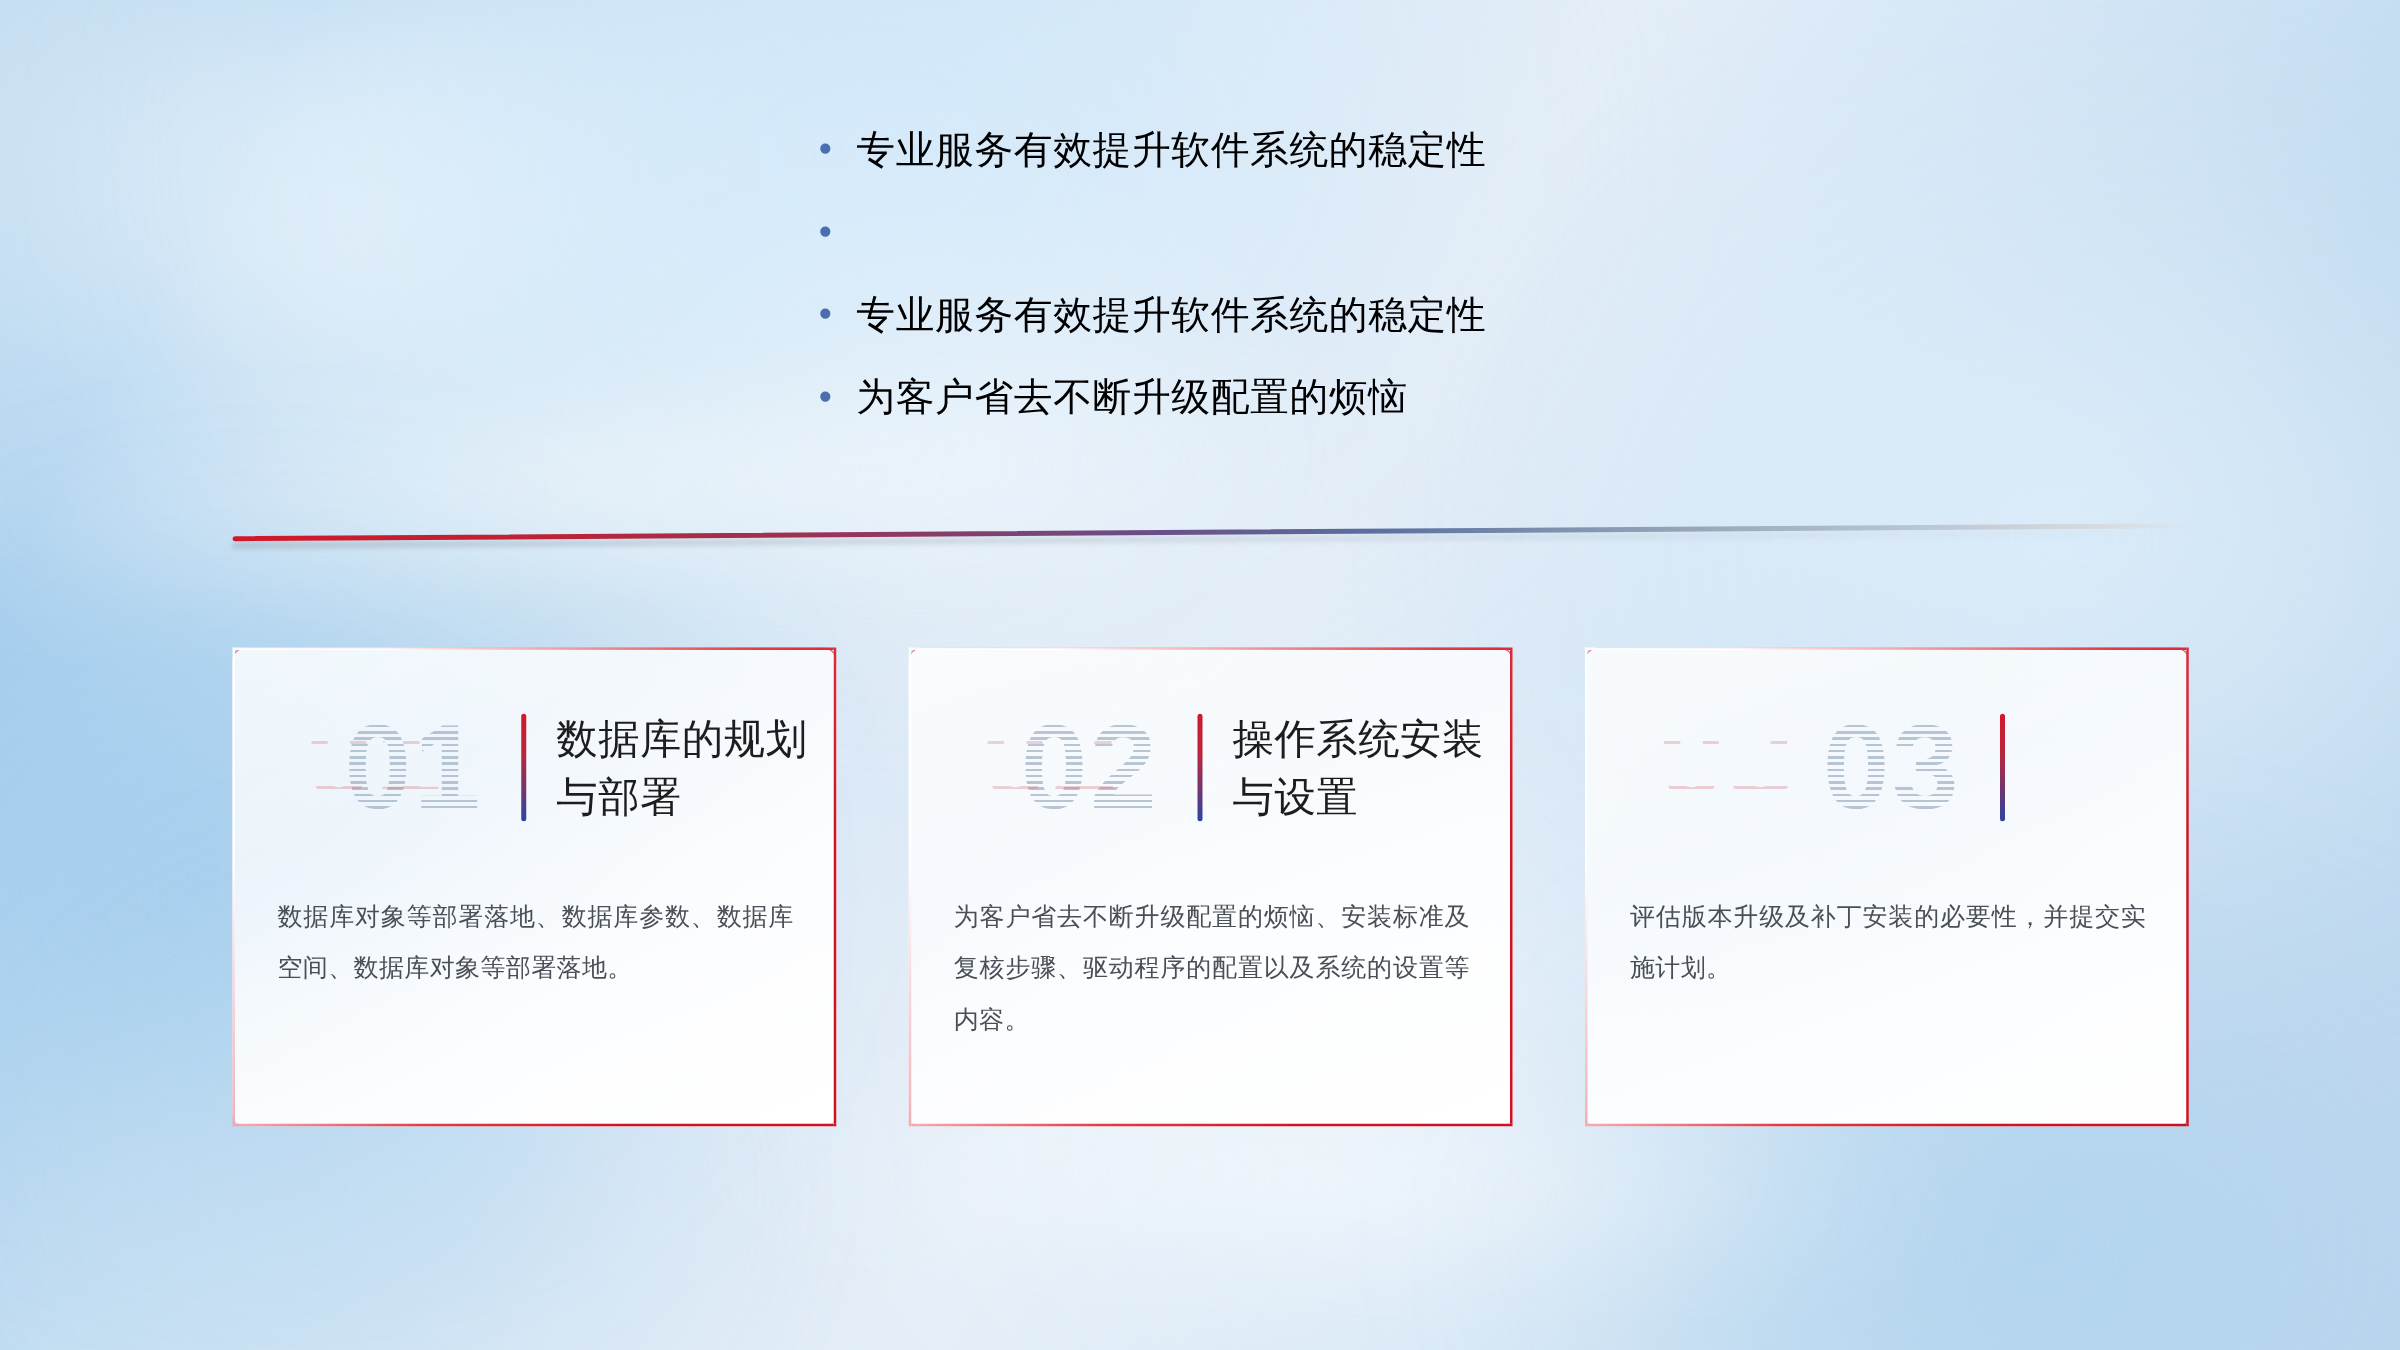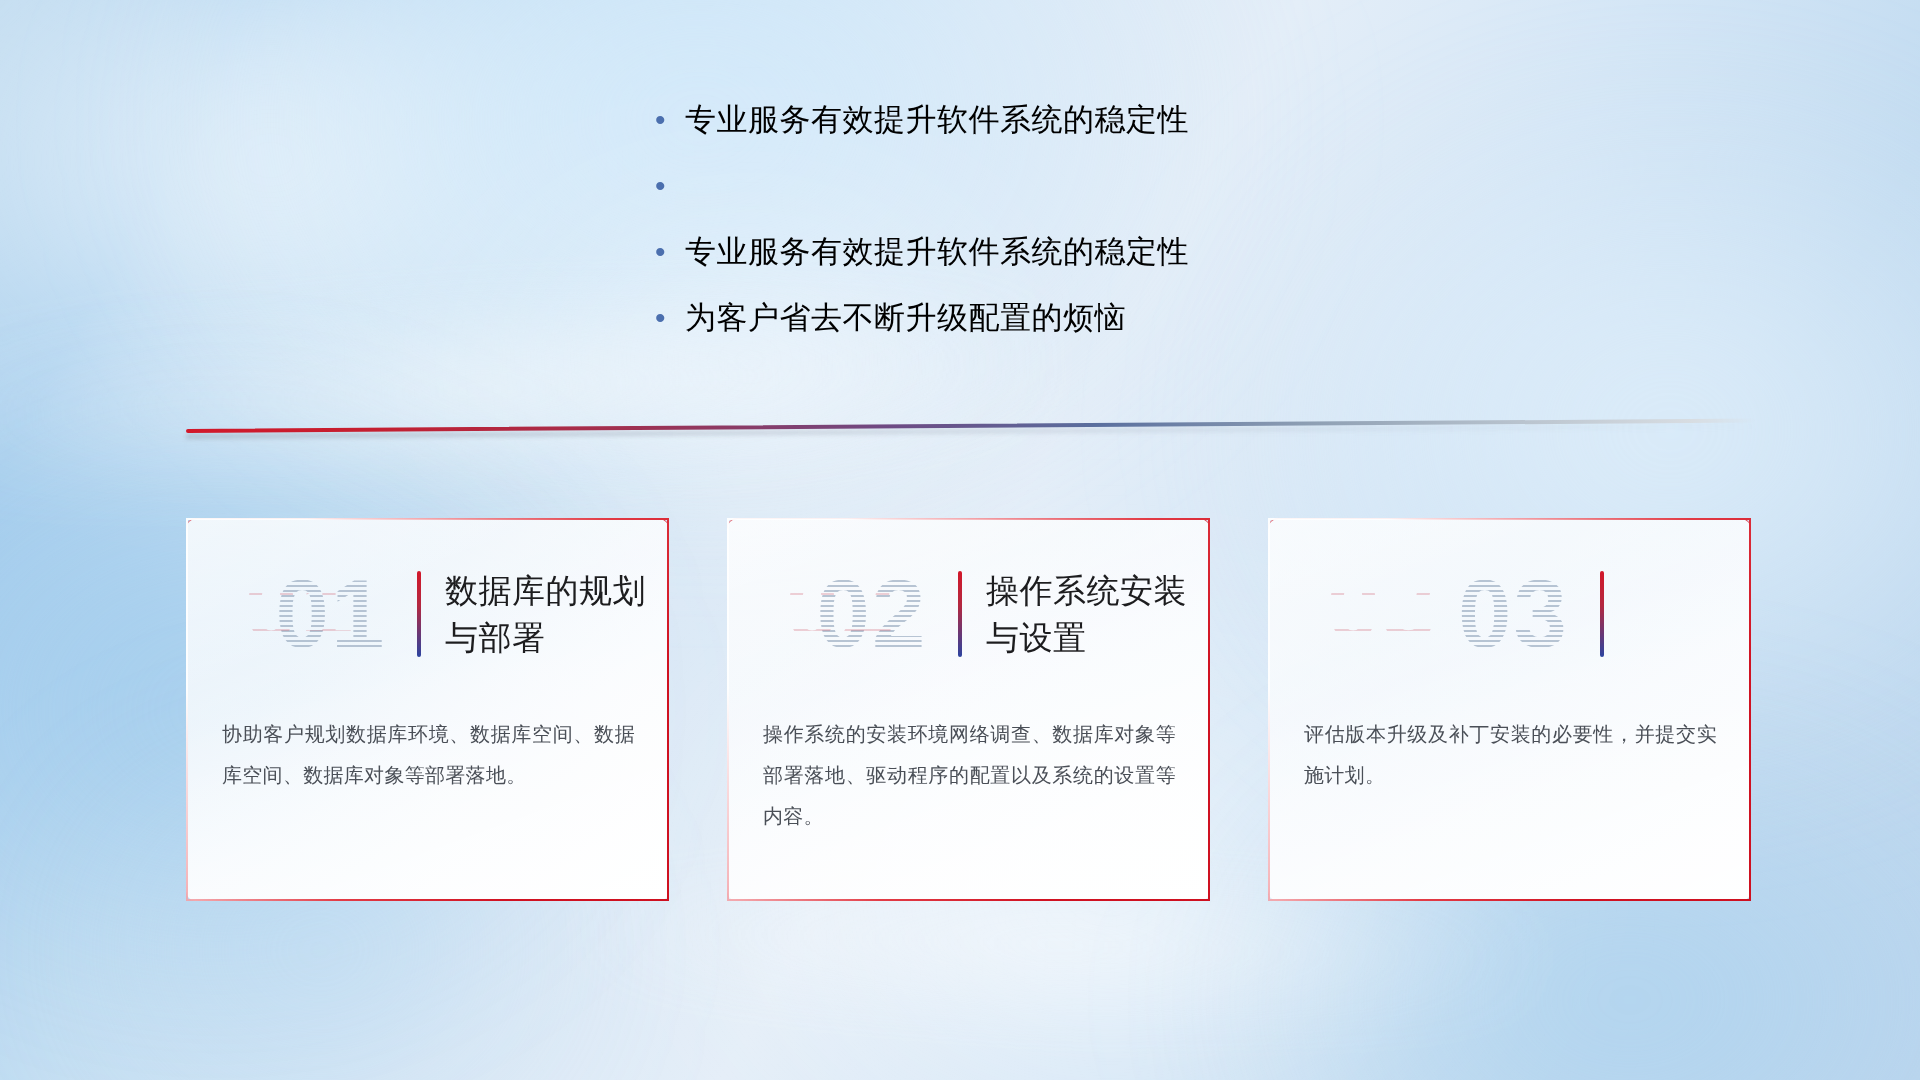--- a/index.html
+++ b/index.html
@@ -257,36 +257,36 @@
     <div class="card-shadow"></div>
     <div class="card-inner">
       <div class="card-sheen"></div>
       <div class="card-head">
         <div class="card-num">01</div>
         <div class="card-num-tint">01</div>
         <div class="card-bar"></div>
         <div class="card-title">数据库的规划
 与部署</div>
       </div>
-      <div class="card-body">协助客户规划数据库环境、数据库空间、数据库空间、数据库对象等部署落地。</div>
+      <div class="card-body">数据库对象等部署落地、数据库参数、数据库空间、数据库对象等部署落地。</div>
     </div>
   </div>
 
   <div class="card">
     <div class="card-shadow"></div>
     <div class="card-inner">
       <div class="card-sheen"></div>
       <div class="card-head">
         <div class="card-num">02</div>
         <div class="card-num-tint">02</div>
         <div class="card-bar"></div>
         <div class="card-title">操作系统安装
 与设置</div>
       </div>
-      <div class="card-body">操作系统的安装环境网络调查、数据库对象等部署落地、驱动程序的配置以及系统的设置等内容。</div>
+      <div class="card-body">为客户省去不断升级配置的烦恼、安装标准及复核步骤、驱动程序的配置以及系统的设置等内容。</div>
     </div>
   </div>
 
   <div class="card">
     <div class="card-shadow"></div>
     <div class="card-inner">
       <div class="card-sheen"></div>
       <div class="card-head">
         <div class="card-num">03</div>
         <div class="card-num-tint">03</div>

